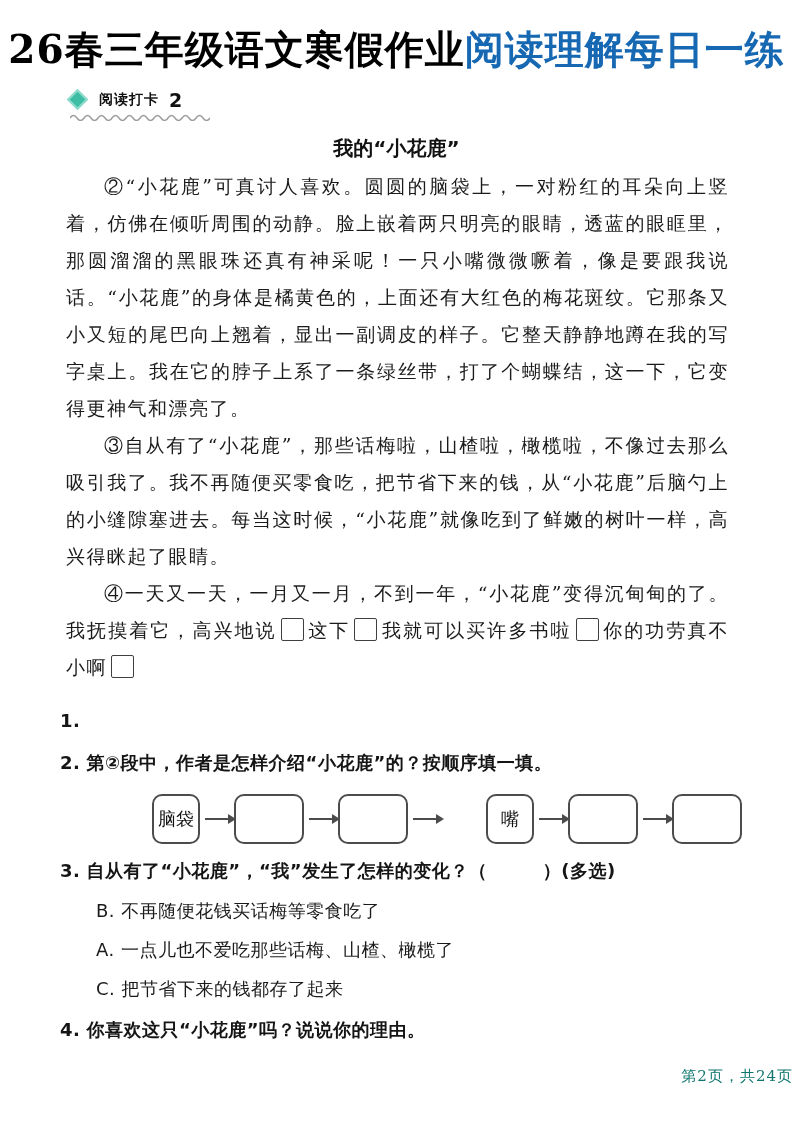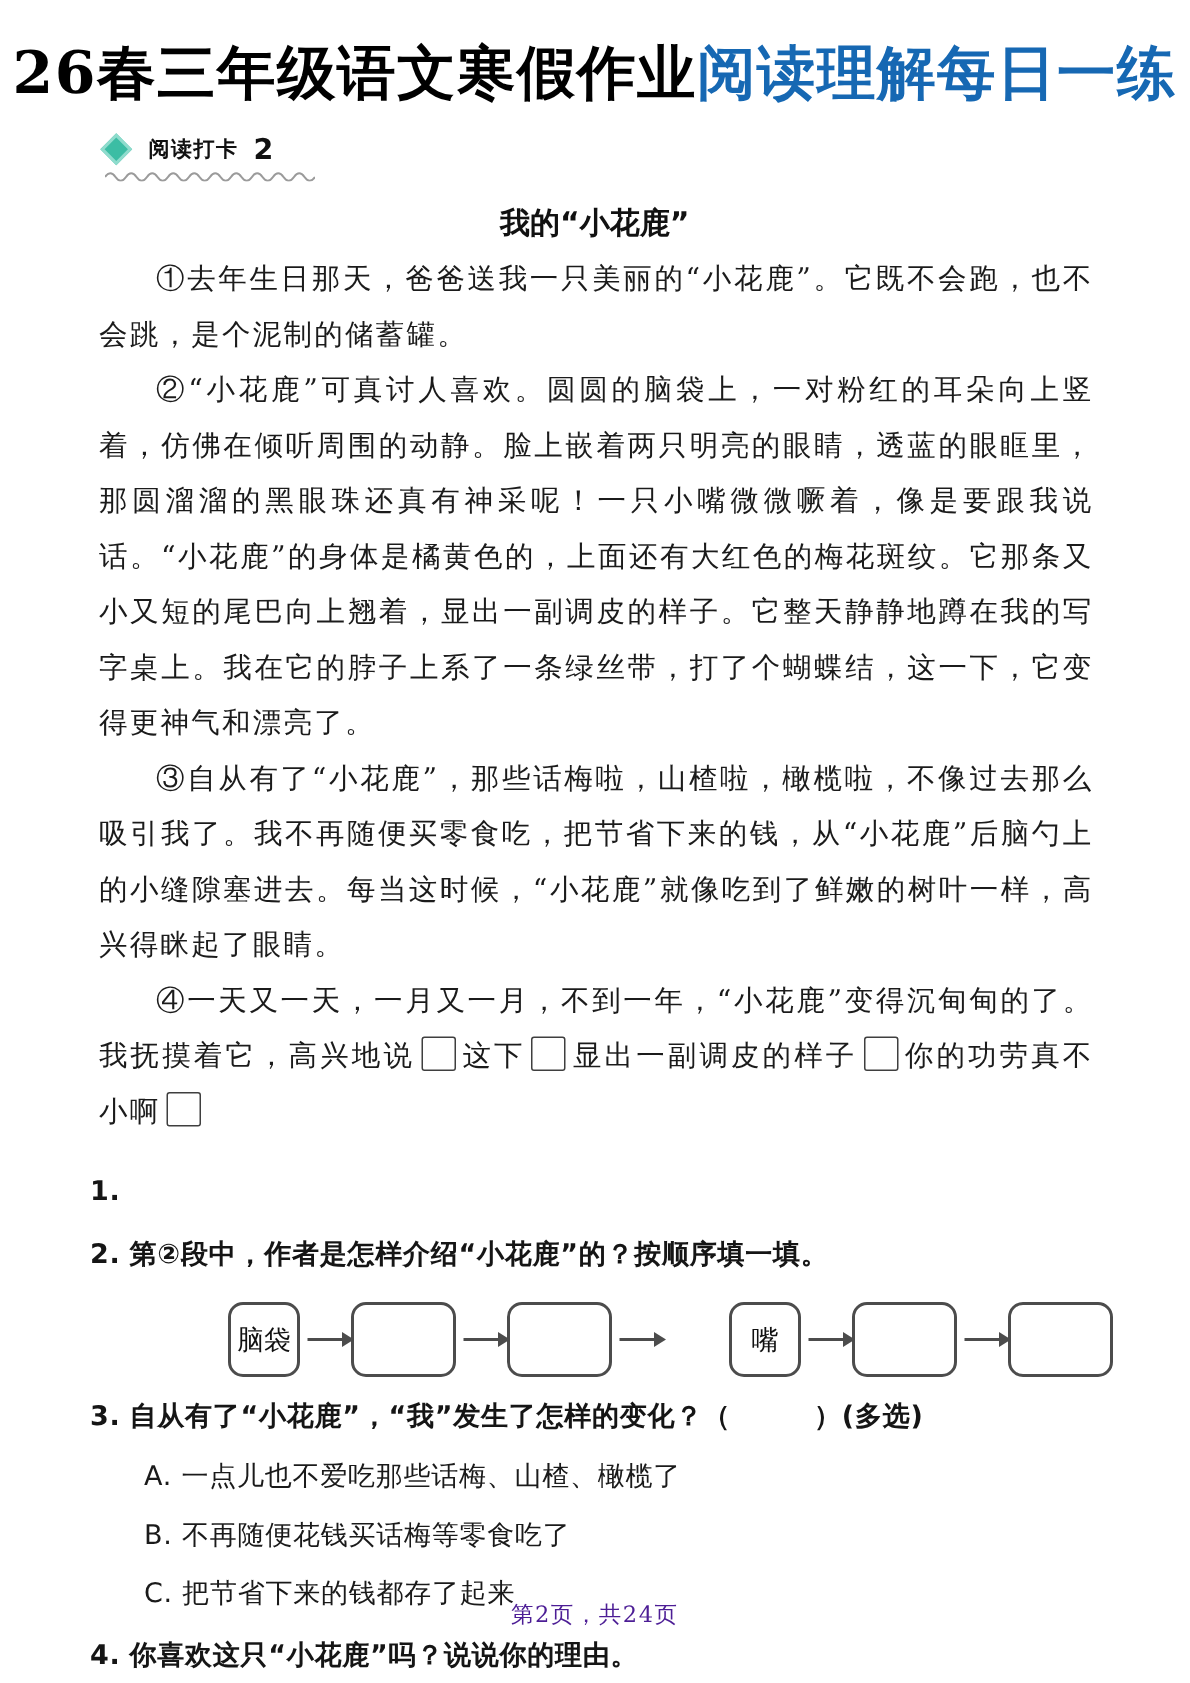--- a/index.html
+++ b/index.html
@@ -151,24 +151,24 @@
     border-top: 5px solid transparent;
     border-bottom: 5px solid transparent;
   }
 
   
   .footer {
     position: absolute;
     left: 0;
     right: 0;
     bottom: 36px;
-    text-align: center;
+    text-align: right;
     font-family: "DejaVu Serif", serif;
     font-size: 15px;
-    color: #4c1d95;
+    color: #0f766e;
     letter-spacing: 1px;
   }
 </style>
 </head>
 <body>
 
 <div class="page">
 
   
   <div class="main-title">
@@ -182,24 +182,23 @@
     <span class="badge-num">2</span>
     <svg class="wavy" width="140" height="7" viewBox="0 0 140 7">
       <path d="M0 4 q 3.5 -5 7 0 t 7 0 t 7 0 t 7 0 t 7 0 t 7 0 t 7 0 t 7 0 t 7 0 t 7 0 t 7 0 t 7 0 t 7 0 t 7 0 t 7 0 t 7 0 t 7 0 t 7 0 t 7 0 t 7 0" fill="none" stroke="#9b9b9b" stroke-width="1.4"></path>
     </svg>
   </div>
 
   
   <div class="article-title">我的“小花鹿”</div>
 
   <div class="article-body">
-    <p class="para">①去年生日那天，爸爸送我一只美丽的“小花鹿”。它既不会跑，也不会跳，是个泥制的储蓄罐。</p>
     <p class="para">②“小花鹿”可真讨人喜欢。圆圆的脑袋上，一对粉红的耳朵向上竖着，仿佛在倾听周围的动静。脸上嵌着两只明亮的眼睛，透蓝的眼眶里，那圆溜溜的黑眼珠还真有神采呢！一只小嘴微微噘着，像是要跟我说话。“小花鹿”的身体是橘黄色的，上面还有大红色的梅花斑纹。它那条又小又短的尾巴向上翘着，显出一副调皮的样子。它整天静静地蹲在我的写字桌上。我在它的脖子上系了一条绿丝带，打了个蝴蝶结，这一下，它变得更神气和漂亮了。</p>
     <p class="para">③自从有了“小花鹿”，那些话梅啦，山楂啦，橄榄啦，不像过去那么吸引我了。我不再随便买零食吃，把节省下来的钱，从“小花鹿”后脑勺上的小缝隙塞进去。每当这时候，“小花鹿”就像吃到了鲜嫩的树叶一样，高兴得眯起了眼睛。</p>
-    <p class="para"><span>④一天又一天，一月又一月，不到一年，“小花鹿”变得沉甸甸的了。我抚摸着它，高兴地说</span><span class="punc-box"></span><span>这下</span><span class="punc-box"></span><span>显出一副调皮的样子</span><span class="punc-box"></span><span>你的功劳真不小啊</span><span class="punc-box"></span></p>
+    <p class="para"><span>④一天又一天，一月又一月，不到一年，“小花鹿”变得沉甸甸的了。我抚摸着它，高兴地说</span><span class="punc-box"></span><span>这下</span><span class="punc-box"></span><span>我就可以买许多书啦</span><span class="punc-box"></span><span>你的功劳真不小啊</span><span class="punc-box"></span></p>
   </div>
 
   
   <div class="questions">
 
     <div class="q-line">
       <span class="q-num">1.</span>
     </div>
 
     <div class="q-line">
@@ -218,22 +217,22 @@
       <span class="arrow"></span>
       <span class="fbox empty"></span>
       <span class="arrow"></span>
       <span class="fbox empty"></span>
     </div>
 
     <div class="q-line">
       <span class="q-num">3.</span>
       <span class="q-text">自从有了“小花鹿”，“我”发生了怎样的变化？（　　　）(多选)</span>
     </div>
+    <div class="option">B. 不再随便花钱买话梅等零食吃了</div>
     <div class="option">A. 一点儿也不爱吃那些话梅、山楂、橄榄了</div>
-    <div class="option">B. 不再随便花钱买话梅等零食吃了</div>
     <div class="option">C. 把节省下来的钱都存了起来</div>
 
     <div class="q-line">
       <span class="q-num">4.</span>
       <span class="q-text">你喜欢这只“小花鹿”吗？说说你的理由。</span>
     </div>
   </div>
 
   
   

